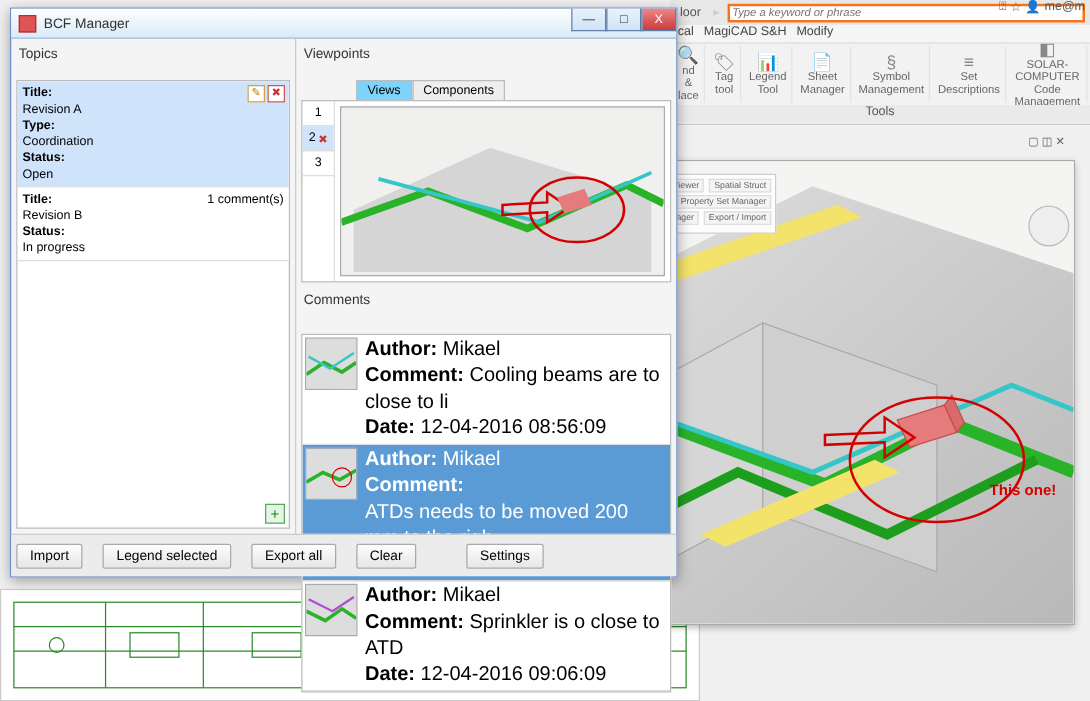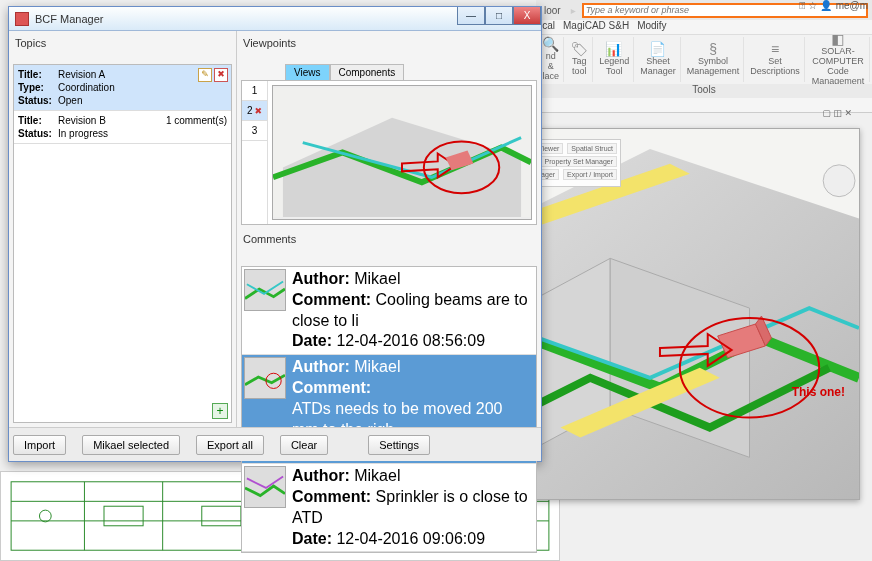--- a/index.html
+++ b/index.html
@@ -1,19 +1,19 @@
 <!DOCTYPE html>
 <html><head>
 <meta charset="utf-8">
 <style>
   * { box-sizing: border-box; margin: 0; padding: 0; font-family: "Segoe UI", Tahoma, sans-serif; }
   body { background: #f0f0f0; width: 872px; height: 561px; overflow: hidden; position: relative; }
 
   
-  .ribbon-bg { position: absolute; top: 0; right: 0; width: 336px; height: 113px; background: #f5f5f5; border-bottom: 1px solid #ccc; }
+  .ribbon-bg { position: absolute; top: 0; right: 0; width: 336px; height: 100px; background: #f5f5f5; border-bottom: 1px solid #ccc; }
   .ribbon-title { position: absolute; top: 0; right: 0; height: 20px; display: flex; align-items: center; gap: 6px; font-size: 10px; background: #e8e8e8; width: 336px; padding: 0 4px; }
   .ribbon-title .seg { padding: 0 4px; color: #555; }
   .ribbon-title .search { flex: 1; background: #fff; border: 2px solid #f97316; height: 15px; font-size: 9px; padding: 0 2px; color: #888; font-style: italic; }
   .ribbon-icons { position: absolute; top: 0; right: 4px; display: flex; gap: 3px; font-size: 10px; color: #555; }
   .ribbon-icons span { cursor: default; }
   .ribbon-tabs { position: absolute; top: 20px; right: 0; width: 336px; height: 14px; display: flex; gap: 8px; font-size: 10px; padding-left: 4px; color: #444; }
   .ribbon-tools { position: absolute; top: 34px; right: 0; width: 336px; height: 50px; display: flex; gap: 2px; border-top: 1px solid #ddd; background: #f2f2f2; padding: 2px; }
   .rtool { display: flex; flex-direction: column; align-items: center; justify-content: center; font-size: 9px; color: #666; padding: 0 4px; text-align: center; line-height: 1.1; border-right: 1px solid #e2e2e2; }
   .rtool .ic { font-size: 14px; color: #888; }
   .ribbon-group-label { position: absolute; top: 84px; right: 0; width: 336px; text-align: center; font-size: 10px; color: #555; background: #eaeaea; height: 14px; }
@@ -37,21 +37,21 @@
   .winbtns { position: absolute; right: 0; top: 0; display: flex; }
   .winbtn { width: 28px; height: 18px; border: 1px solid #5f7fa8; border-top: none; display: flex; align-items: center; justify-content: center; font-size: 10px; background: linear-gradient(#e9f2fb,#cfe3f6); color: #234; }
   .winbtn.close { background: linear-gradient(#f08585,#c73c3c); color: #fff; }
 
   .bcf-body { position: absolute; top: 24px; left: 0; right: 0; bottom: 34px; display: flex; }
   .topics-pane { width: 228px; border-right: 1px solid #ccc; display: flex; flex-direction: column; padding: 4px; }
   .pane-label { font-size: 11px; color: #333; padding: 2px 2px 15px; }
   .topics-list { flex: 1; background: #fff; border: 1px solid #bbb; position: relative; overflow: hidden; }
   .topic-item { border-bottom: 1px solid #ddd; padding: 3px 4px; font-size: 10px; line-height: 1.3; background: #fff; position: relative; }
   .topic-item.active { background: #cfe4fb; }
-  .topic-item .row { display: flex; }
+  .topic-item .row { display: flex; flex-direction: column; }
   .topic-item .k { font-weight: bold; width: 40px; }
   .topic-item .count { position: absolute; right: 4px; top: 3px; font-size: 10px; }
   .topic-actions { position: absolute; right: 3px; top: 3px; display: flex; gap: 2px; }
   .tico { width: 14px; height: 14px; border: 1px solid #b88; display: flex; align-items: center; justify-content: center; font-size: 9px; background: #fff; }
   .tico.del { border-color: #c55; color: #c33; }
   .tico.edit { border-color: #c9a24a; color: #b8860b; }
   .add-btn { position: absolute; right: 3px; bottom: 3px; width: 16px; height: 16px; background: #e6f5e6; border: 1px solid #5a5; color: #181; font-size: 12px; display: flex; align-items: center; justify-content: center; }
 
   .right-pane { flex: 1; display: flex; flex-direction: column; padding: 4px; }
   .vp-area { display: flex; flex-direction: column; height: 172px; }
@@ -331,19 +331,19 @@
             </div>
           </div>
 
         </div>
       </div>
     </div>
   </div>
 
   <div class="bcf-footer">
     <button class="fbtn">Import</button>
-    <button class="fbtn">Mikael selected</button>
+    <button class="fbtn">Legend selected</button>
     <button class="fbtn">Export all</button>
     <button class="fbtn">Clear</button>
     <span class="fgap"></span>
     <button class="fbtn">Settings</button>
   </div>
 </div>
 
 </body></html>

